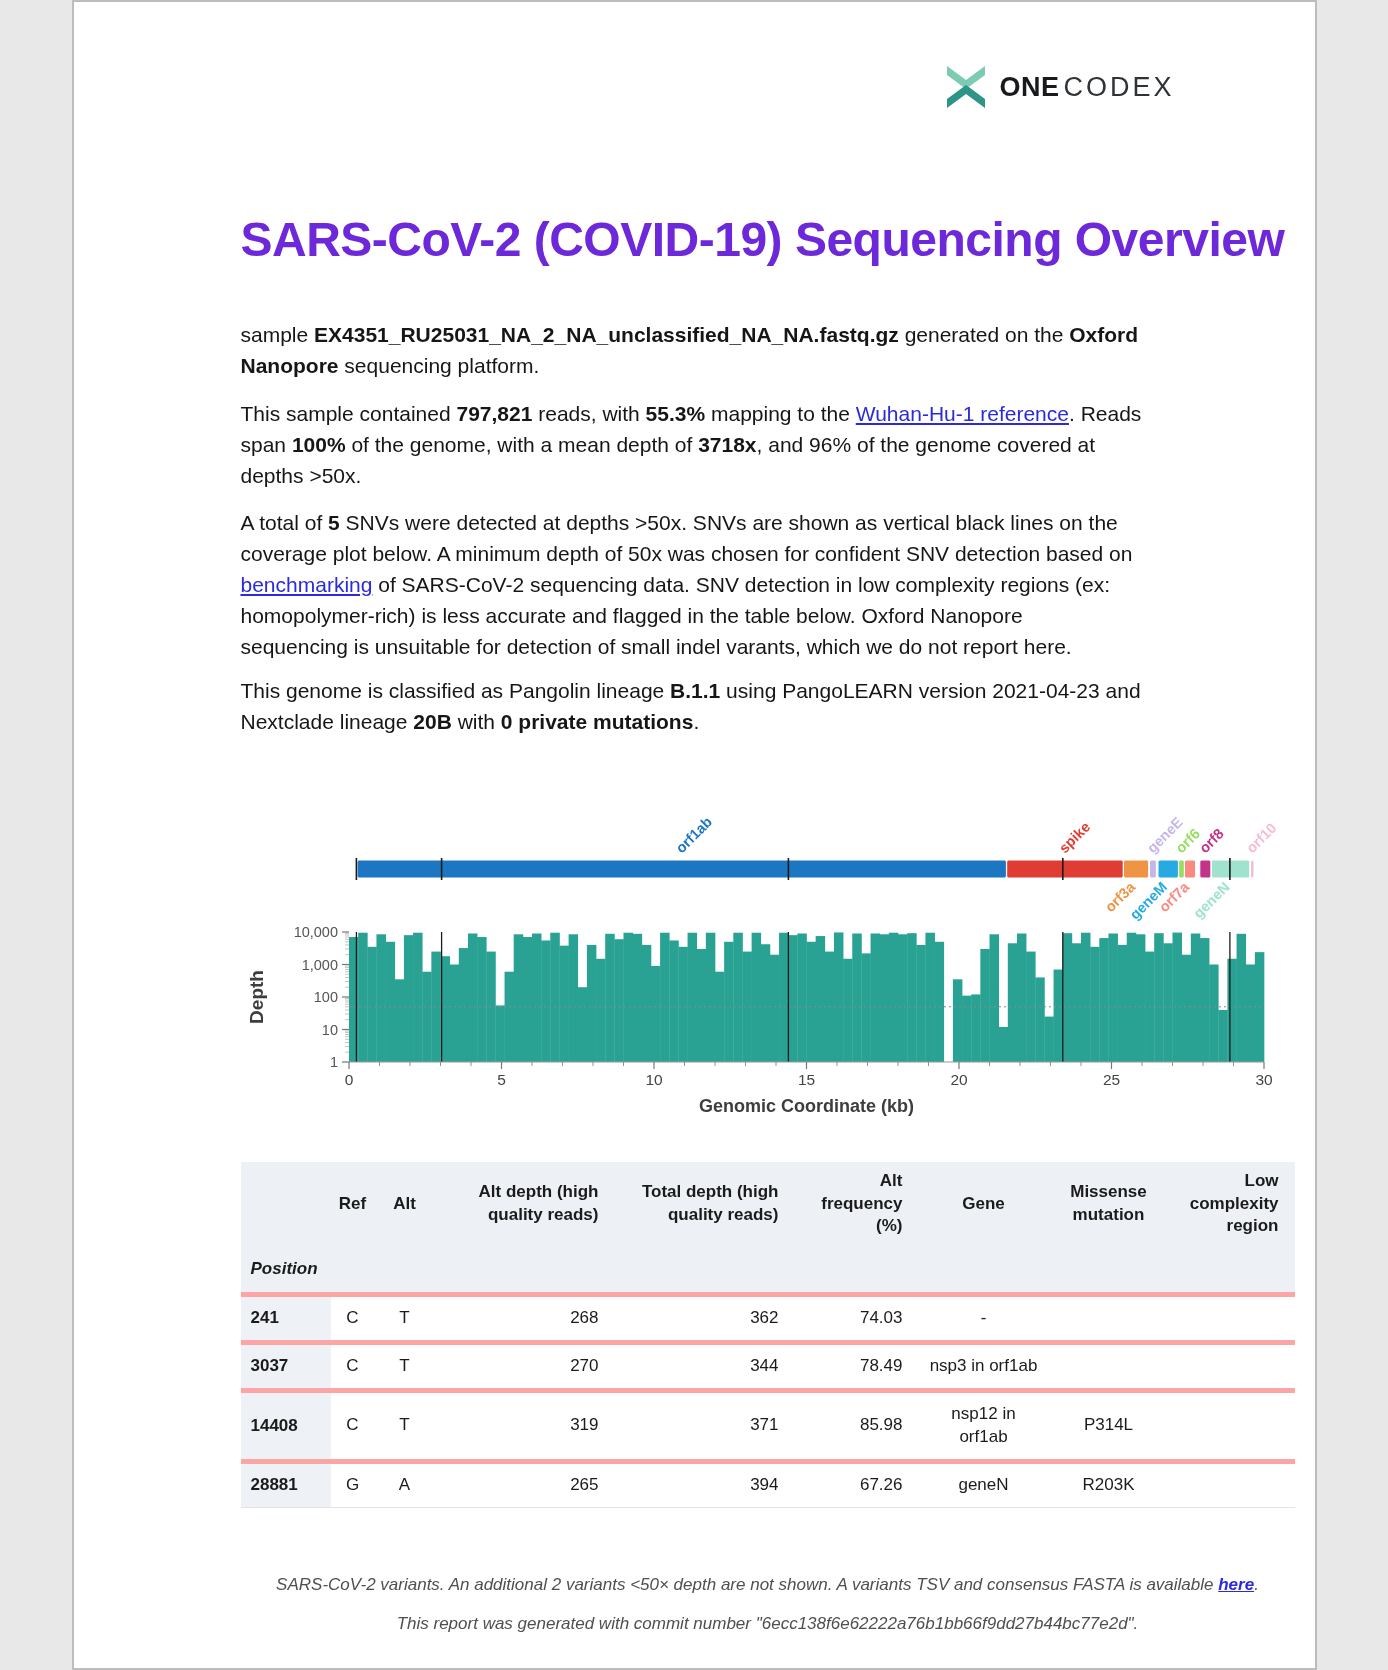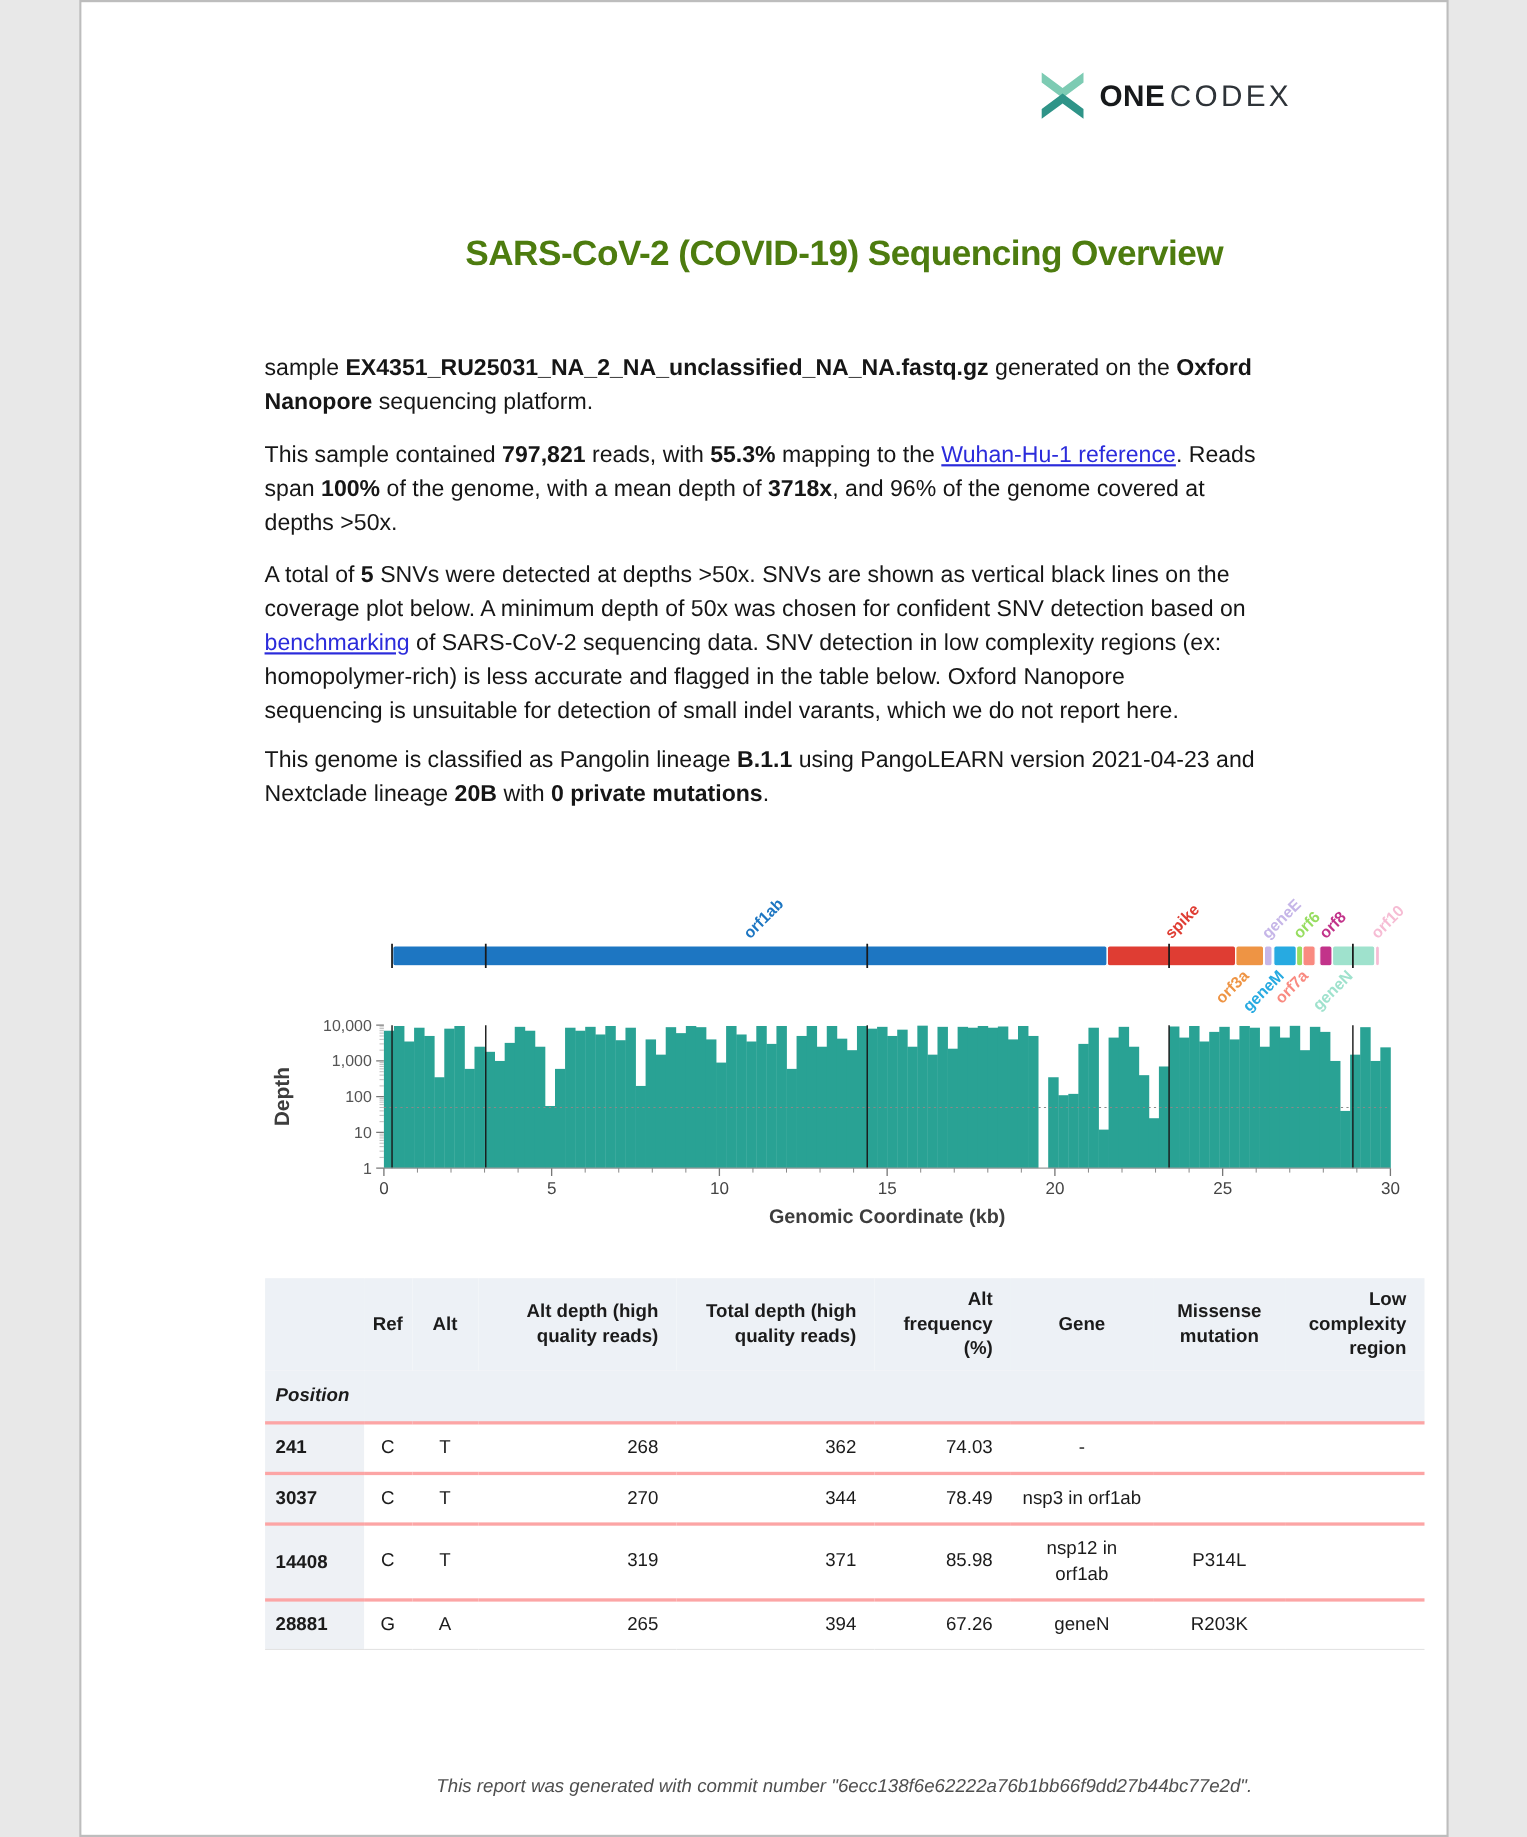--- a/index.html
+++ b/index.html
@@ -10,42 +10,42 @@
     overflow:hidden;
   }
   
   .logo{position:absolute;top:60px;right:140px;display:flex;align-items:center;}
   .logo svg{display:block;margin-right:10px;}
   .logo-one{font-size:27px;font-weight:800;color:#17191b;letter-spacing:.5px;}
   .logo-codex{font-size:27px;font-weight:300;color:#2e3338;letter-spacing:3px;margin-left:4px;}
   
   .content{position:absolute;left:167px;top:0;width:1054px;height:1670px;}
   .title{
-    position:absolute;top:210px;left:0;width:100%;text-align:center;
-    font-size:32px;font-weight:800;letter-spacing:-.5px;color:#4d7c0f;margin:0;
+    position:absolute;top:210px;left:0;width:100%;
+    font-size:48px;font-weight:800;letter-spacing:-.5px;color:#6d28d9;margin:0;
   }
   .para{position:absolute;left:0;width:100%;font-size:21px;line-height:31px;margin:0;}
   .para b{font-weight:700;}
   .p1{top:286px}.p2{top:396px}.p3{top:505px}.p4{top:673px}
   a.link{color:#2b2bdb;text-decoration:underline;cursor:pointer;}
   a.link.bold{font-weight:700;}
   
   .figure{position:absolute;top:780px;left:0;width:1054px;height:352px;}
   
   .tablewrap{position:absolute;top:1160px;left:0;width:1054px;}
   table.snv{border-collapse:collapse;table-layout:fixed;width:1054px;font-size:17px;color:#1b1b1b;}
   table.snv thead th{background:#edf1f6;font-weight:700;padding:6px 8px;vertical-align:middle;line-height:1.35;}
   table.snv thead tr.hdr th{height:72px;}
   table.snv thead tr.idx th{height:34px;vertical-align:middle;}
   table.snv th.corner{background:#edf1f6;}
   table.snv th.poslabel{text-align:left;padding-left:10px;background:#edf1f6;font-weight:700;font-style:italic;}
   table.snv th.posfill{background:#edf1f6;}
   table.snv tbody th.pos{background:#eef1f5;text-align:left;font-weight:700;padding:10px 10px;}
   table.snv tbody td{padding:10px 8px;font-weight:400;line-height:1.35;}
-  table.snv tbody tr{border-top:3px solid #fca5a5;padding-left:28px;}
+  table.snv tbody tr{border-top:5px solid #fca5a5;padding-left:28px;}
   table.snv tbody tr:last-child{border-bottom:1px solid #e3e3e3;}.ac{text-align:center}.ar{text-align:right;padding-right:16px !important;}
   
   .footer{position:absolute;left:0;width:100%;text-align:center;font-style:italic;color:#4f4f4f;font-size:17px;}
   .f1{top:1573px}.f2{top:1612px}
 </style>
 </head>
 <body>
 
 <div class="page">
 
@@ -354,16 +354,17 @@
               <td class="ar">394</td>
               <td class="ar">67.26</td>
               <td class="ac">geneN</td>
               <td class="ac">R203K</td>
               <td class="ar"></td>
             </tr>
           </tbody>
         </table>
     </div>
 
+    <div class="footer f1"><span>SARS-CoV-2 variants. An additional 2 variants &lt;50× depth are not shown. A variants TSV and consensus FASTA is available </span><a href="#" class="link bold">here</a><span>.</span></div>
     <div class="footer f2"><span>This report was generated with commit number "6ecc138f6e62222a76b1bb66f9dd27b44bc77e2d".</span></div>
   </div>
 
 </div>
 
 </body></html>

